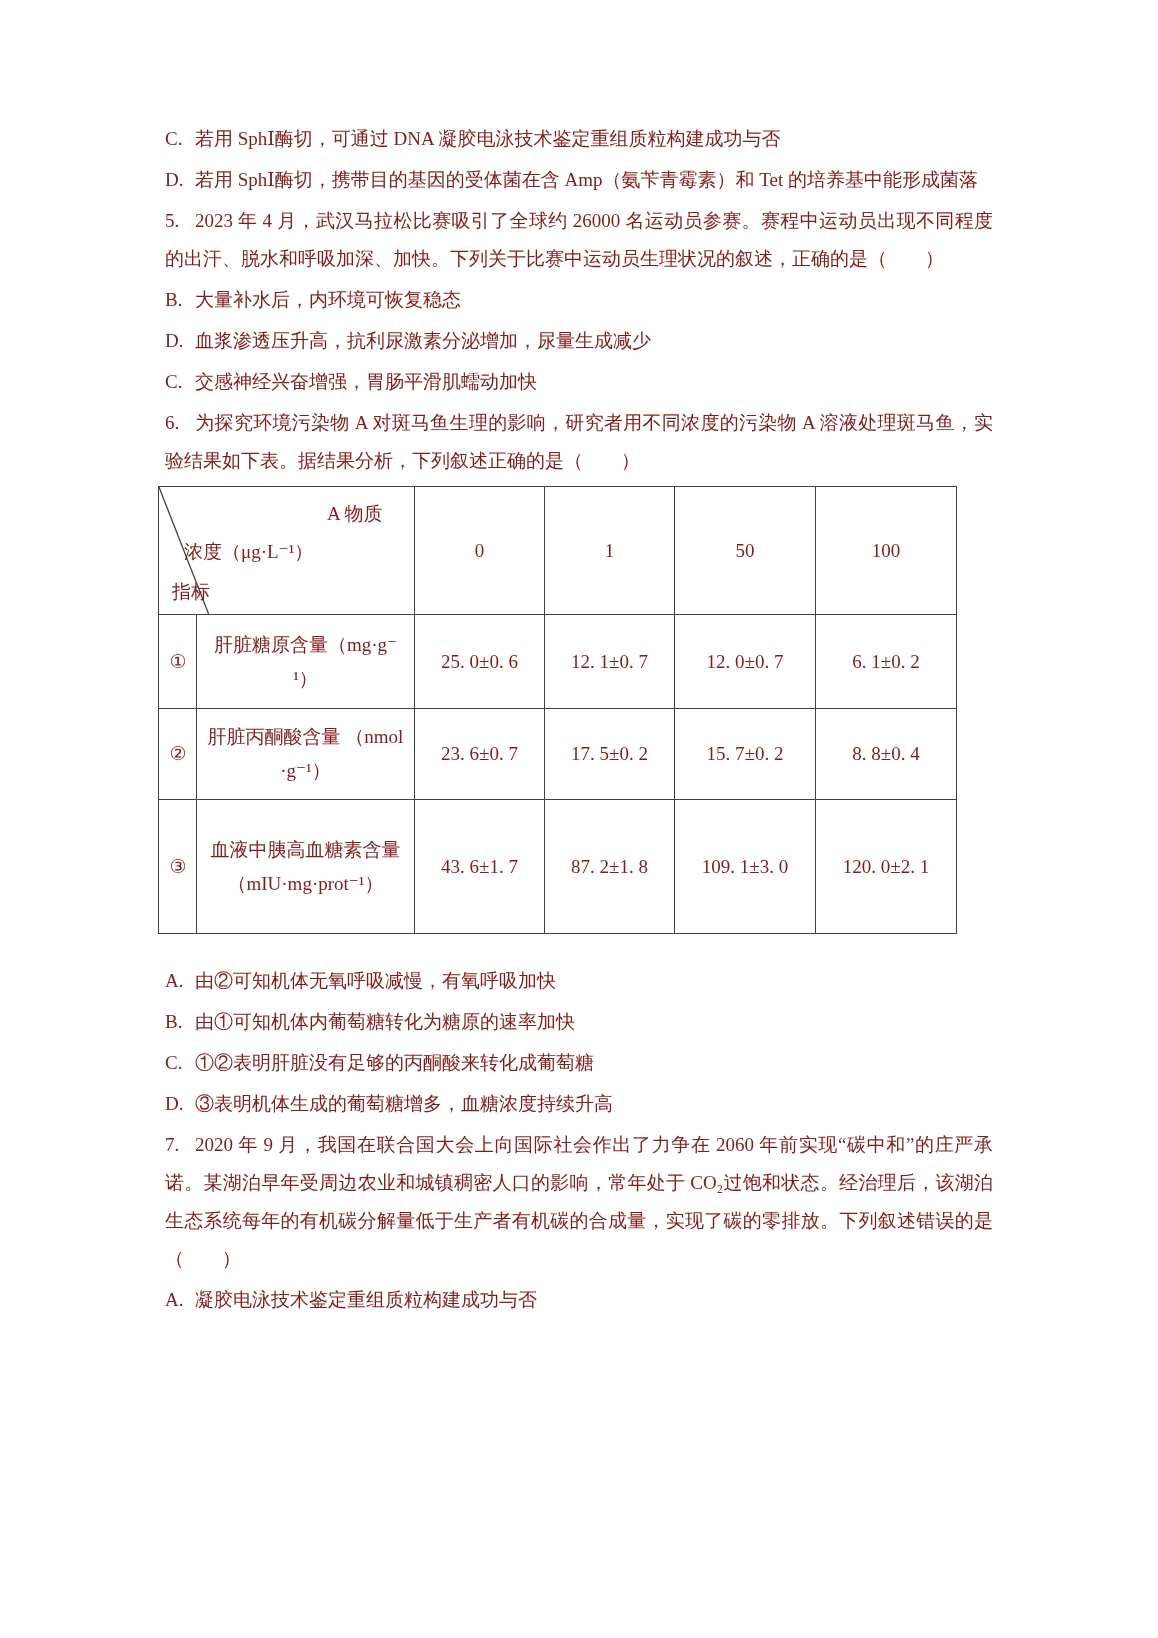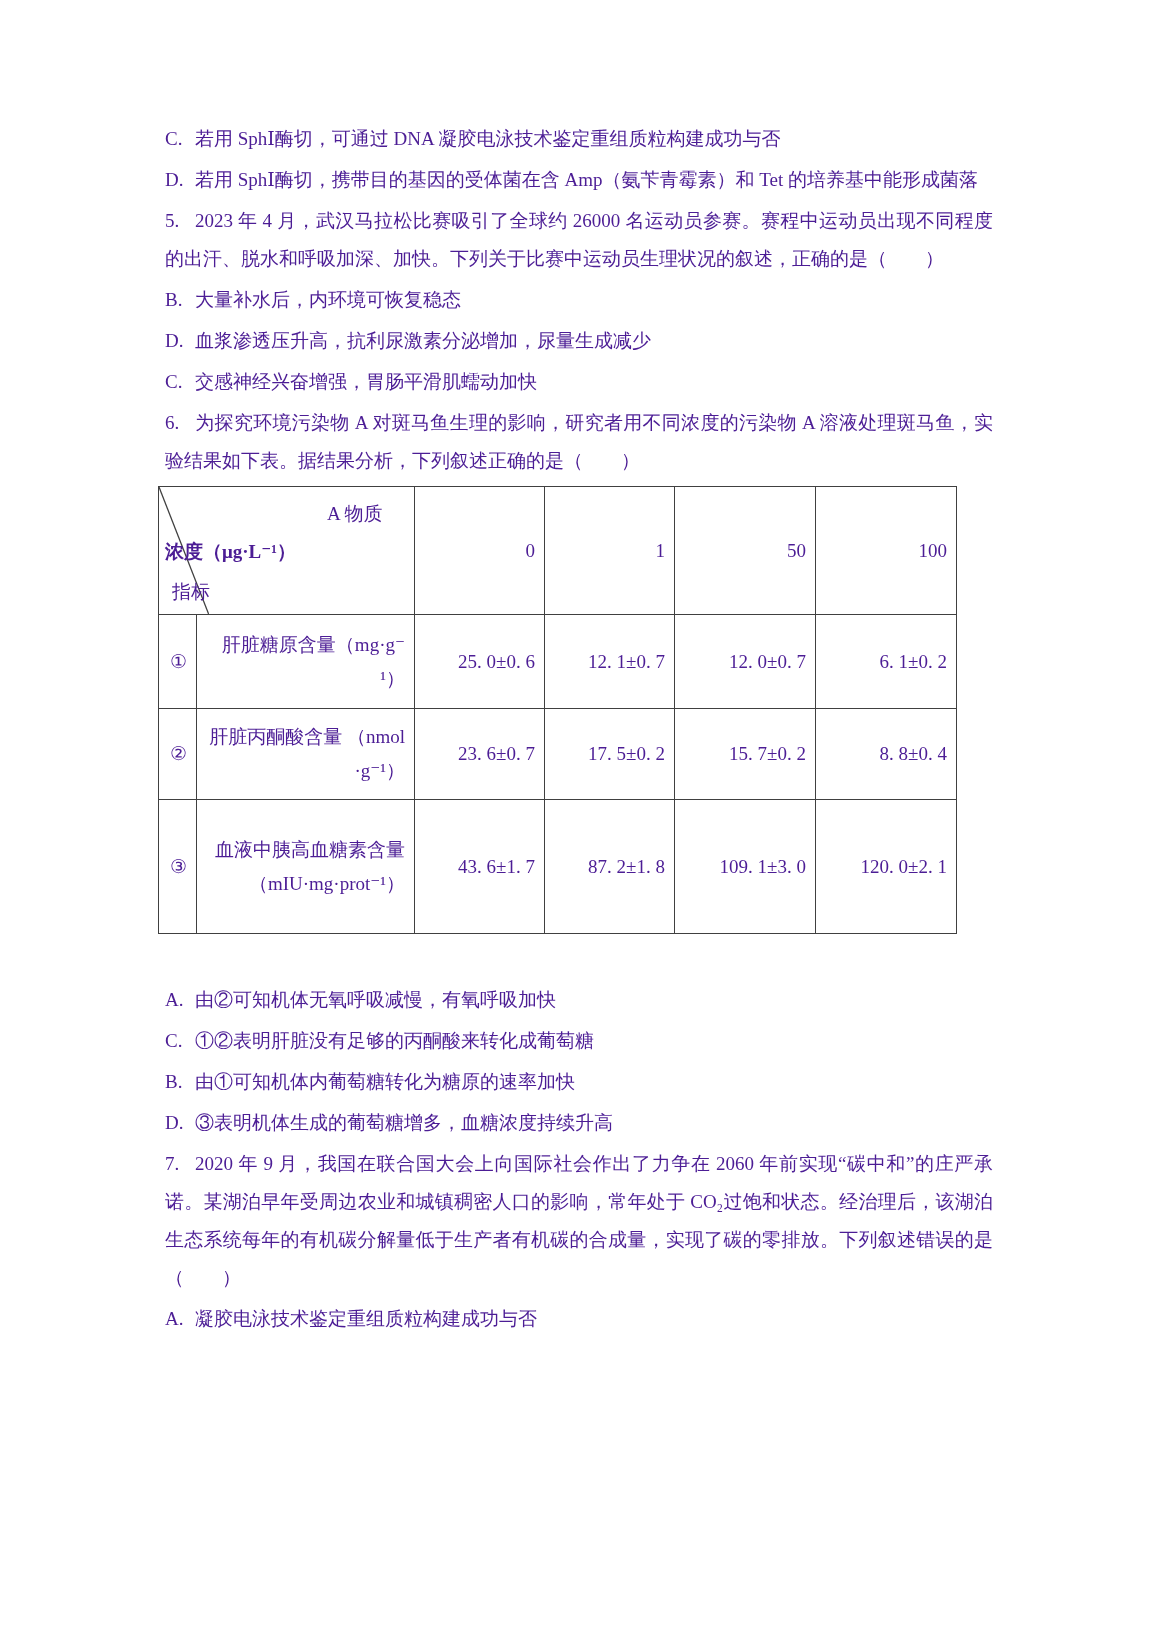--- a/index.html
+++ b/index.html
@@ -3,59 +3,59 @@
 <meta charset="utf-8">
 <style>
   html, body { margin: 0; padding: 0; background: #ffffff; }
   .page {
     position: relative;
     width: 1158px;
     height: 1638px;
     background: #ffffff;
     overflow: hidden;
     font-family: "Liberation Serif", "DejaVu Serif", serif;
-    color: #4c1d95;
+    color: #7f1d1d;
   }
   .content {
     position: absolute;
     left: 165px;
     top: 120px;
     width: 828px;
     font-size: 19px;
     line-height: 38px;
     text-align: justify;
   }
   .blk { margin: 0 0 3px 0; }
   .opt { padding-left: 30px; }
   .opt .lbl { display: inline-block; width: 30px; margin-left: -30px; }
   .q .lbl { display: inline-block; width: 30px; }
 
   table.results {
     border-collapse: collapse;
     table-layout: fixed;
     width: 798px;
-    margin: 6px 0 47px -7px;
-    text-align: right;
+    margin: 6px 0 28px -7px;
+    text-align: center;
   }
   .results td {
     border: 1px solid #404040;
     font-size: 19px;
     line-height: 34px;
     padding: 4px 9px;
     vertical-align: middle;
     word-break: break-all;
   }
   .results tr.r-head { height: 128px; }
   .results tr.r1 { height: 94px; }
   .results tr.r2 { height: 91px; }
   .results tr.r3 { height: 134px; }
   td.corner { position: relative; padding: 0; }
   .corner span { position: absolute; white-space: nowrap; line-height: 26px; }
   .corner .c-sub  { left: 168px; top: 14px; }
-  .corner .c-conc { left: 6px;  top: 52px; font-weight: bold; }
+  .corner .c-conc { left: 25px;  top: 52px; }
   .corner .c-ind  { left: 13px;  top: 92px; }
   .corner svg { position: absolute; left: 0; top: 0; display: block; }
   .results td.num { padding-left: 10px; }
 </style>
 </head>
 <body>
 
 <div class="page">
   <div class="content">
 
@@ -123,23 +123,23 @@
           <td>43. 6±1. 7</td>
           <td>87. 2±1. 8</td>
           <td>109. 1±3. 0</td>
           <td>120. 0±2. 1</td>
         </tr>
       </tbody>
     </table>
 
     <p class="blk opt"><span class="lbl">A.</span><span class="txt">由②可知机体无氧呼吸减慢，有氧呼吸加快</span></p>
 
+    <p class="blk opt"><span class="lbl">B.</span><span class="txt">由①可知机体内葡萄糖转化为糖原的速率加快</span></p>
+
     <p class="blk opt"><span class="lbl">C.</span><span class="txt">①②表明肝脏没有足够的丙酮酸来转化成葡萄糖</span></p>
-
-    <p class="blk opt"><span class="lbl">B.</span><span class="txt">由①可知机体内葡萄糖转化为糖原的速率加快</span></p>
 
     <p class="blk opt"><span class="lbl">D.</span><span class="txt">③表明机体生成的葡萄糖增多，血糖浓度持续升高</span></p>
 
     <p class="blk q"><span class="lbl">7.</span><span class="txt">2020 年 9 月，我国在联合国大会上向国际社会作出了力争在 2060 年前实现“碳中和”的庄严承诺。某湖泊早年受周边农业和城镇稠密人口的影响，常年处于 CO₂过饱和状态。经治理后，该湖泊生态系统每年的有机碳分解量低于生产者有机碳的合成量，实现了碳的零排放。下列叙述错误的是（　　）</span></p>
 
     <p class="blk opt"><span class="lbl">A.</span><span class="txt">凝胶电泳技术鉴定重组质粒构建成功与否</span></p>
 
   </div>
 </div>
 

